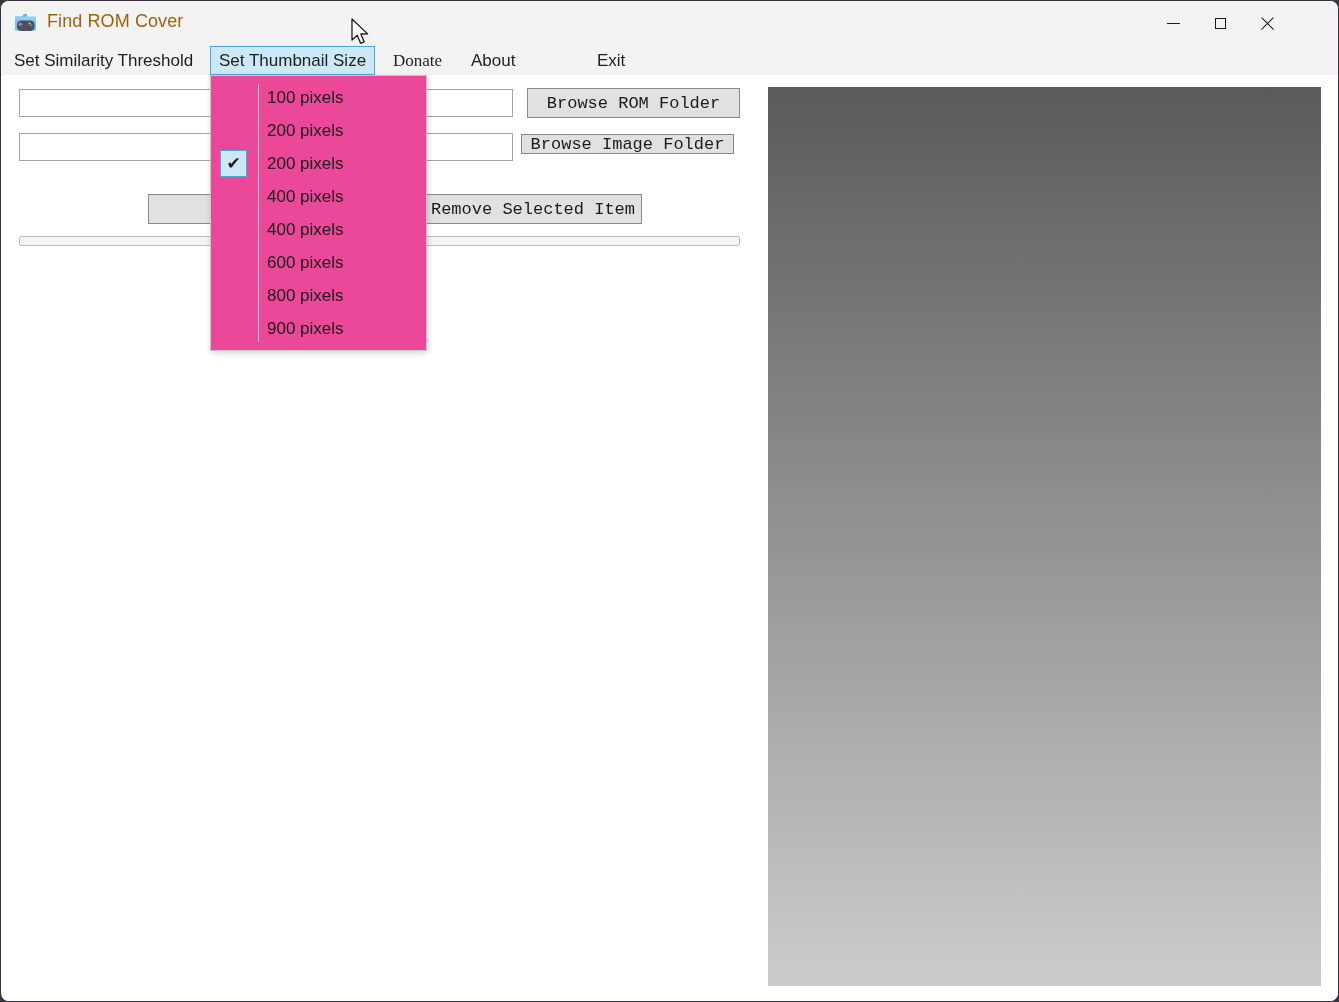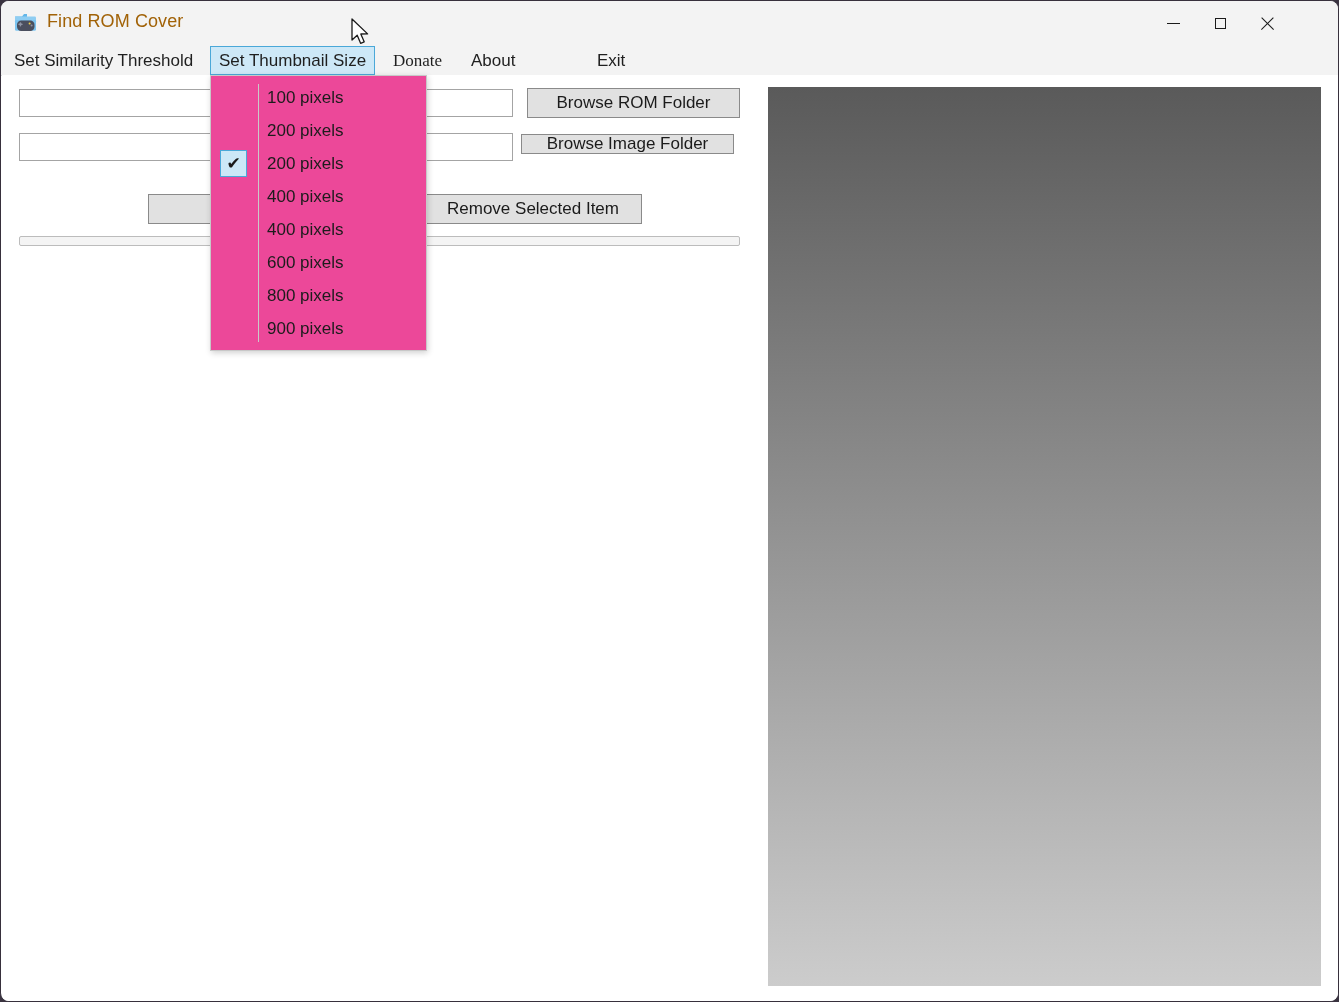--- a/index.html
+++ b/index.html
@@ -132,21 +132,21 @@
     outline: none;
   }
 
   .push-btn {
     position: absolute;
     box-sizing: border-box;
     background: #e1e1e1;
     border: 1px solid #8a8a8a;
     font-size: 17px;
     color: #1b1b1b;
-    font-family: Liberation Sans, sans-serif;
+    font-family: Liberation Mono, monospace;
     display: flex;
     align-items: center;
     justify-content: center;
     white-space: nowrap;
     padding: 0;
   }
 
   #progress-track {
     position: absolute;
     box-sizing: border-box;

